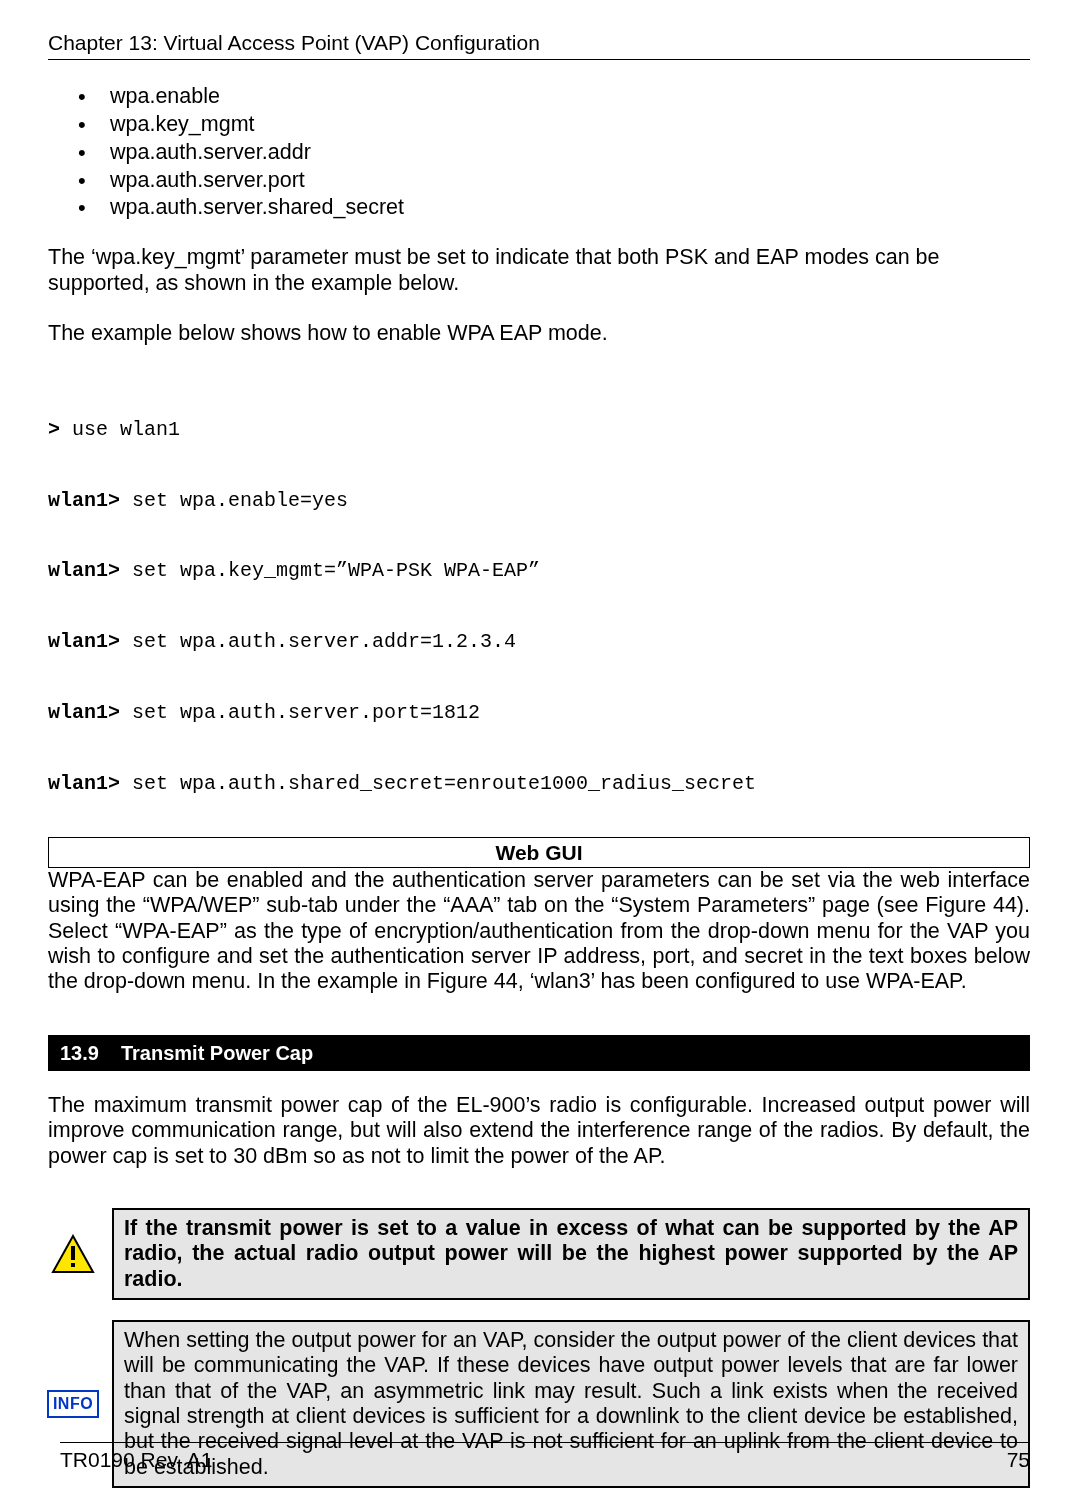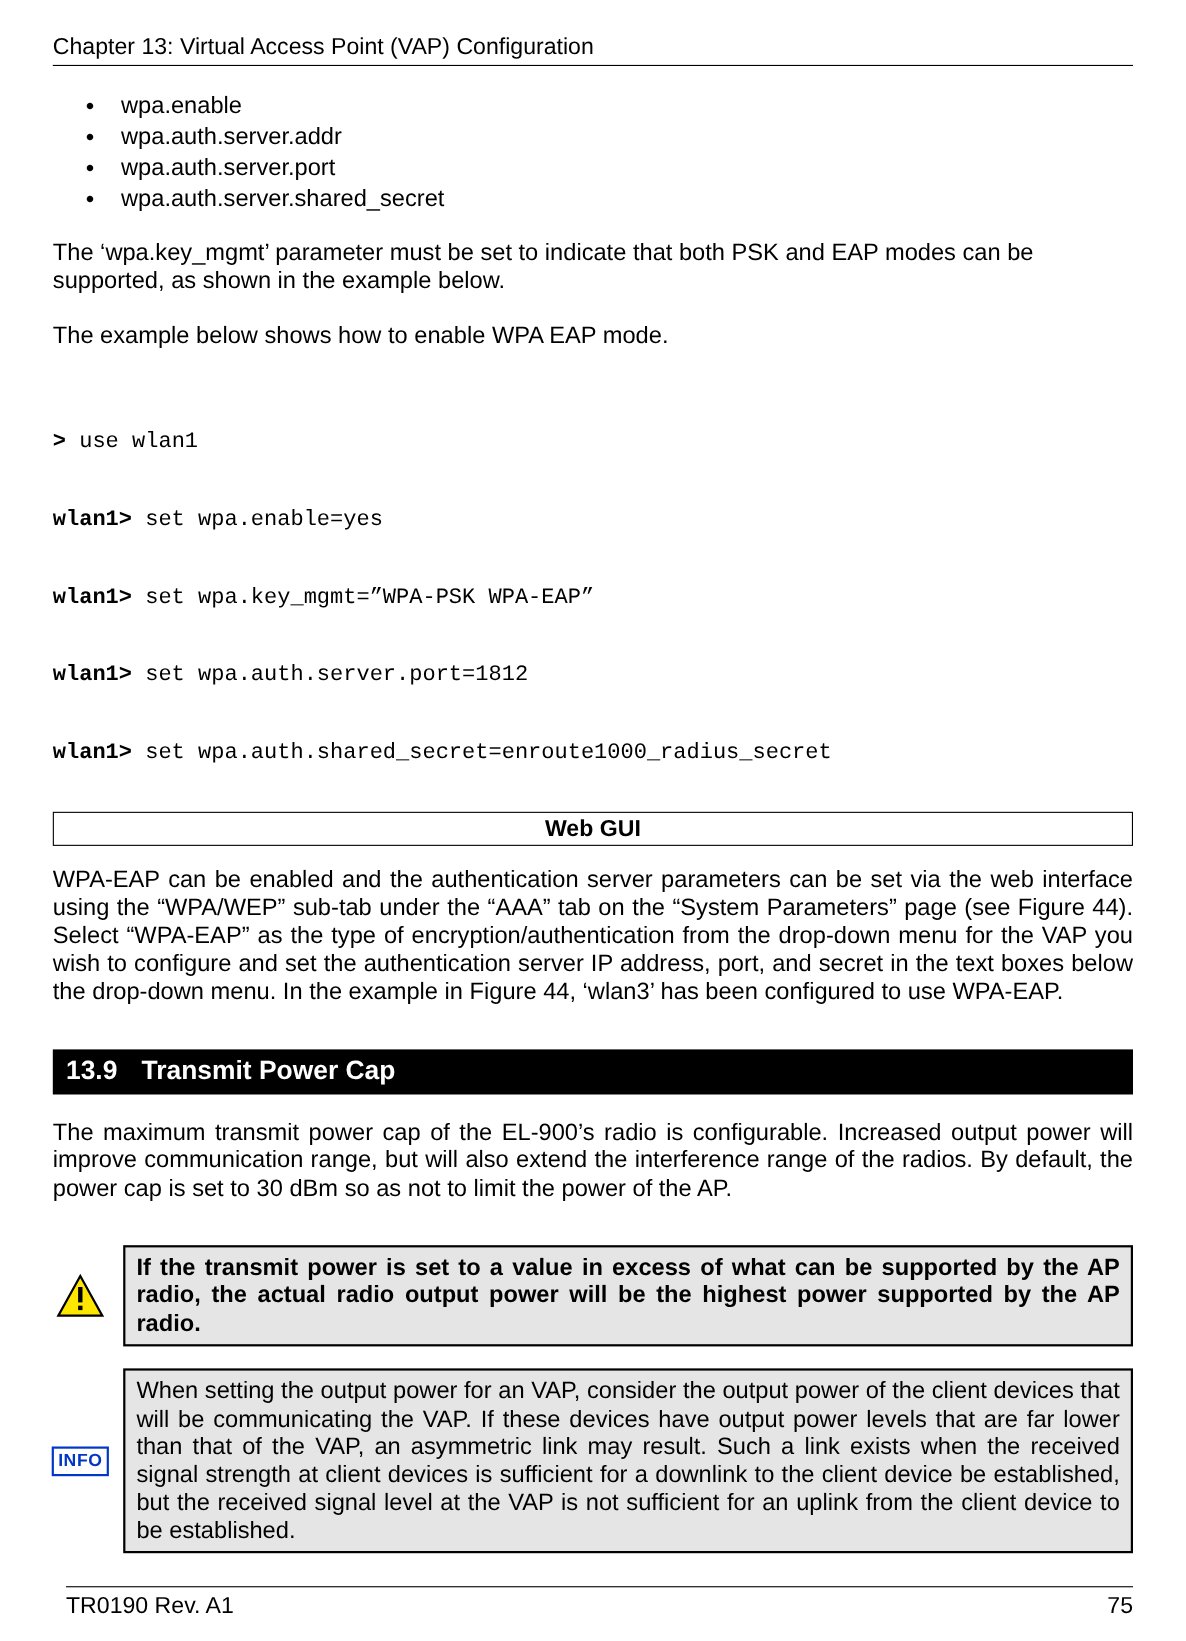--- a/index.html
+++ b/index.html
@@ -50,33 +50,32 @@
       white-space: pre;
     }
     .code-line { display: block; }
     .prompt { font-weight: bold; }
     .webgui-box {
       border: 1.5px solid #000;
       text-align: center;
       font-weight: bold;
       font-size: 21px;
       padding: 2px 0;
-      margin-bottom: 18px;
     }
     .justify {
       text-align: justify;
       margin-bottom: 40px;
       font-size: 21.5px;
       line-height: 1.18;
     }
     .section-bar {
       background: #000;
       color: #fff;
       font-weight: bold;
-      font-size: 24px;
+      font-size: 20px;
       padding: 6px 12px;
       margin-bottom: 22px;
     }
     .section-bar .secnum { margin-right: 22px; }
     .callout {
       display: flex;
       align-items: center;
       margin-bottom: 20px;
       gap: 14px;
     }
@@ -122,33 +121,35 @@
   </style>
 </head>
 <body>
 
 <div class="header">
   <span class="italic">Chapter 13: Virtual Access Point (VAP) </span><span>Configuration</span>
 </div>
 
 <ul class="bullets">
   <li>wpa.enable</li>
+  <li>wpa.key_mgmt</li>
   <li>wpa.auth.server.addr</li>
   <li>wpa.auth.server.port</li>
   <li>wpa.auth.server.shared_secret</li>
 </ul>
 
 <p class="para">The ‘wpa.key_mgmt’ parameter must be set to indicate that both PSK and EAP modes can be supported, as shown in the example below.</p>
 
 <p class="para">The example below shows how to enable WPA EAP mode.</p>
 
 <div class="code-block">
   <span class="code-line"><span class="prompt">&gt;</span><span> use wlan1</span></span>
   <span class="code-line"><span class="prompt">wlan1&gt;</span><span> set wpa.enable=yes</span></span>
   <span class="code-line"><span class="prompt">wlan1&gt;</span><span> set wpa.key_mgmt=”WPA-PSK WPA-EAP”</span></span>
+  <span class="code-line"><span class="prompt">wlan1&gt;</span><span> set wpa.auth.server.addr=1.2.3.4</span></span>
   <span class="code-line"><span class="prompt">wlan1&gt;</span><span> set wpa.auth.server.port=1812</span></span>
   <span class="code-line"><span class="prompt">wlan1&gt;</span><span> set wpa.auth.shared_secret=enroute1000_radius_secret</span></span>
 </div>
 
 <div class="webgui-box">Web GUI</div>
 
 <p class="justify">WPA-EAP can be enabled and the authentication server parameters can be set via the web interface using the “WPA/WEP” sub-tab under the “AAA” tab on the “System Parameters” page (see Figure 44). Select “WPA-EAP” as the type of encryption/authentication from the drop-down menu for the VAP you wish to configure and set the authentication server IP address, port, and secret in the text boxes below the drop-down menu. In the example in Figure 44, ‘wlan3’ has been configured to use WPA-EAP.</p>
 
 <div class="section-bar">
   <span class="secnum">13.9</span><span>Transmit Power Cap</span>

